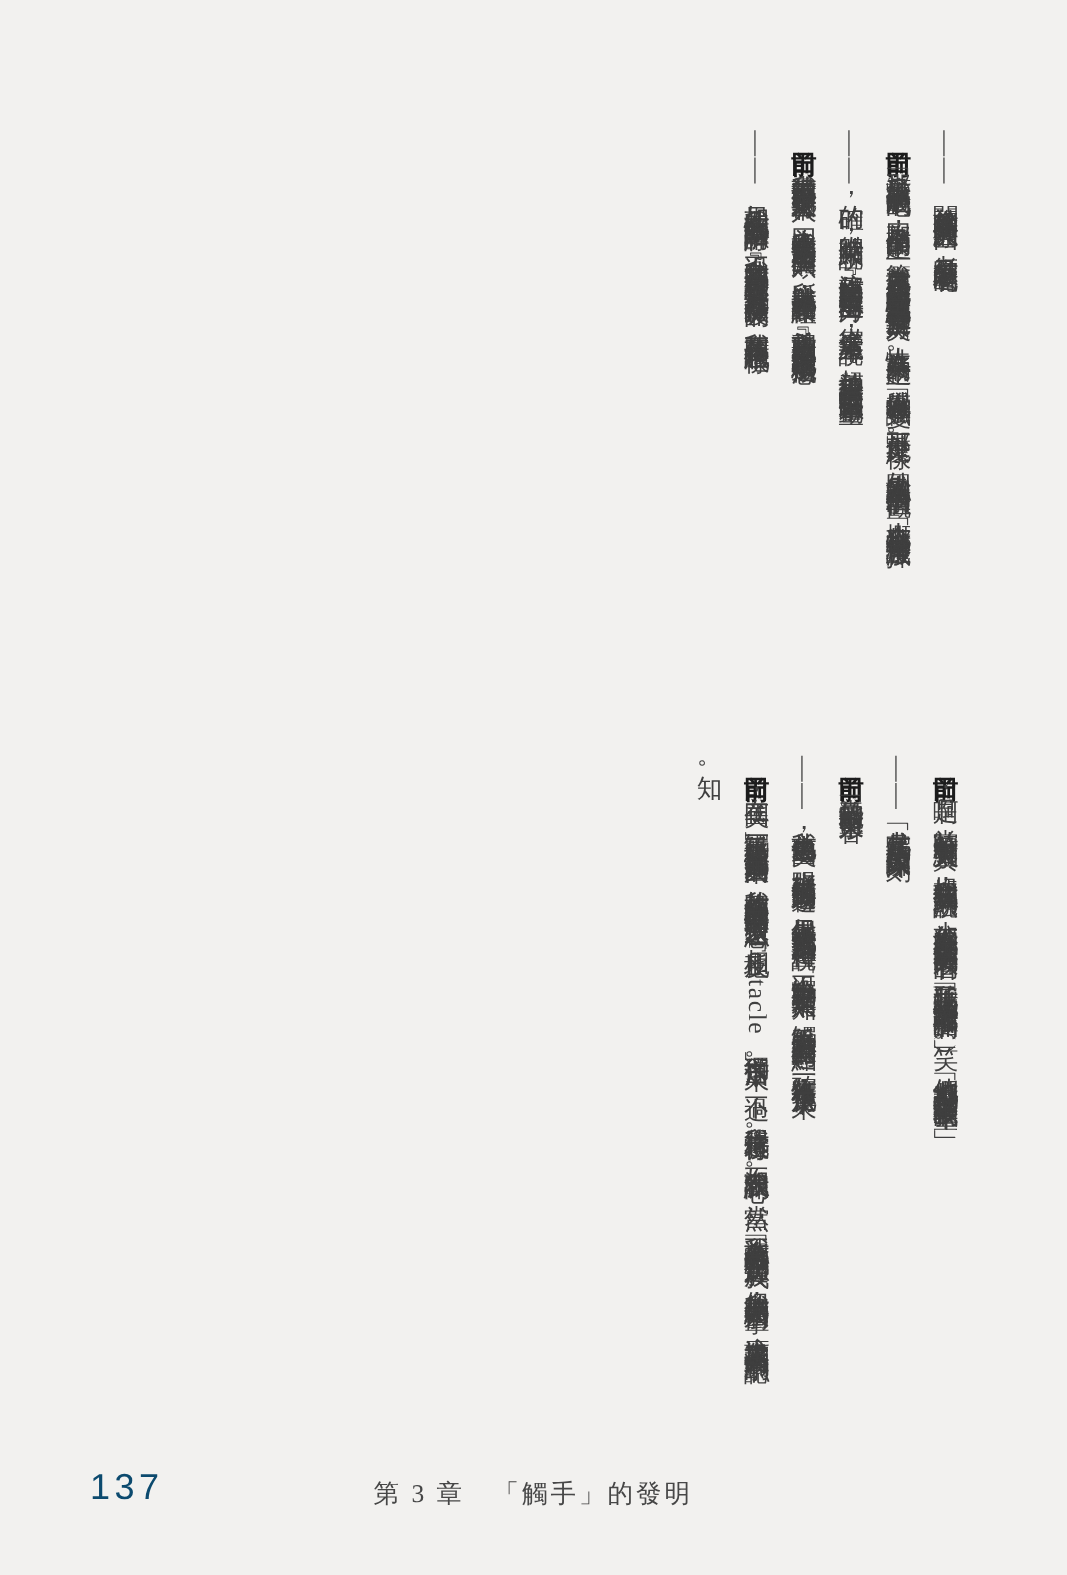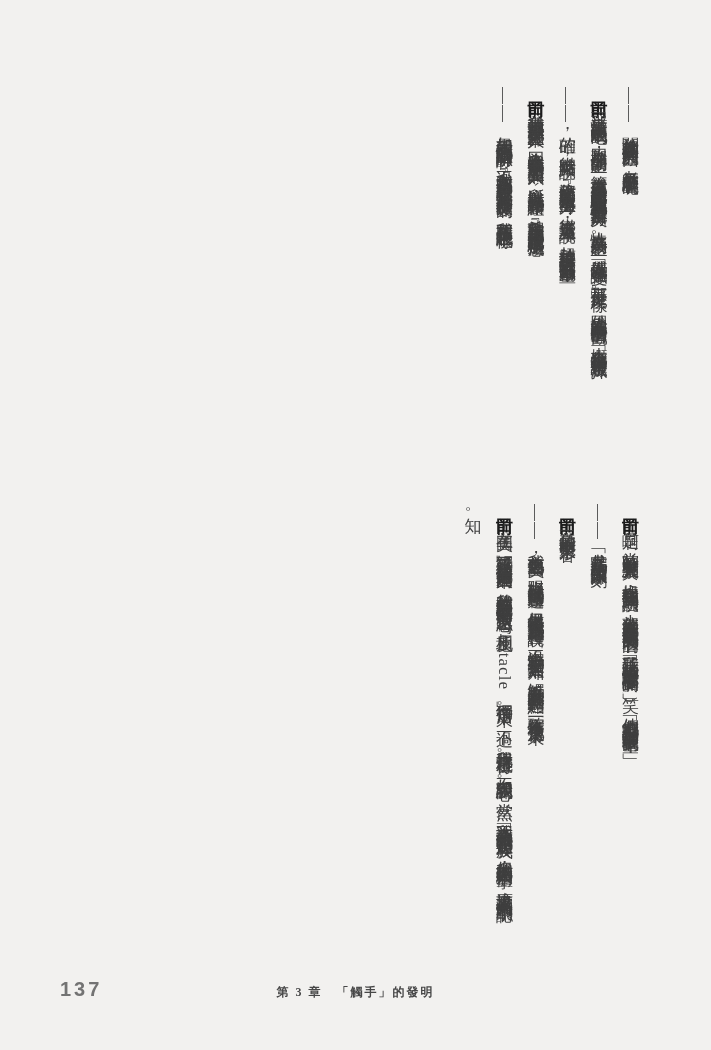--- a/index.html
+++ b/index.html
@@ -32,27 +32,27 @@
   .speaker {
     font-family: "Liberation Sans", "DejaVu Sans", sans-serif;
     font-weight: 700;
     color: #1c1c1c;
     letter-spacing: 1.1px;
   }
   .speaker:not(:empty) { margin-inline-end: 13px; }
   .footer-pageno {
     position: absolute; left: 60px; top: 978px;
     font-family: "Liberation Sans", "DejaVu Sans", sans-serif;
-    font-weight: 700; font-size: 20px;
-    letter-spacing: 3px; color: #737373;
+    font-weight: 400; font-size: 24px;
+    letter-spacing: 3px; color: #0c4a6e;
   }
   .footer-chapter {
     position: absolute; left: 0; right: 0; top: 984px;
     text-align: center;
-    font-size: 12px; font-weight: 700;
+    font-size: 17px; font-weight: 400;
     letter-spacing: 2px; color: #474747;
     font-family: "Liberation Serif", "DejaVu Serif", serif;
   }
 </style>
 </head>
 <body>
 
 <div class="page">
 
   <section class="vblock block-top">

